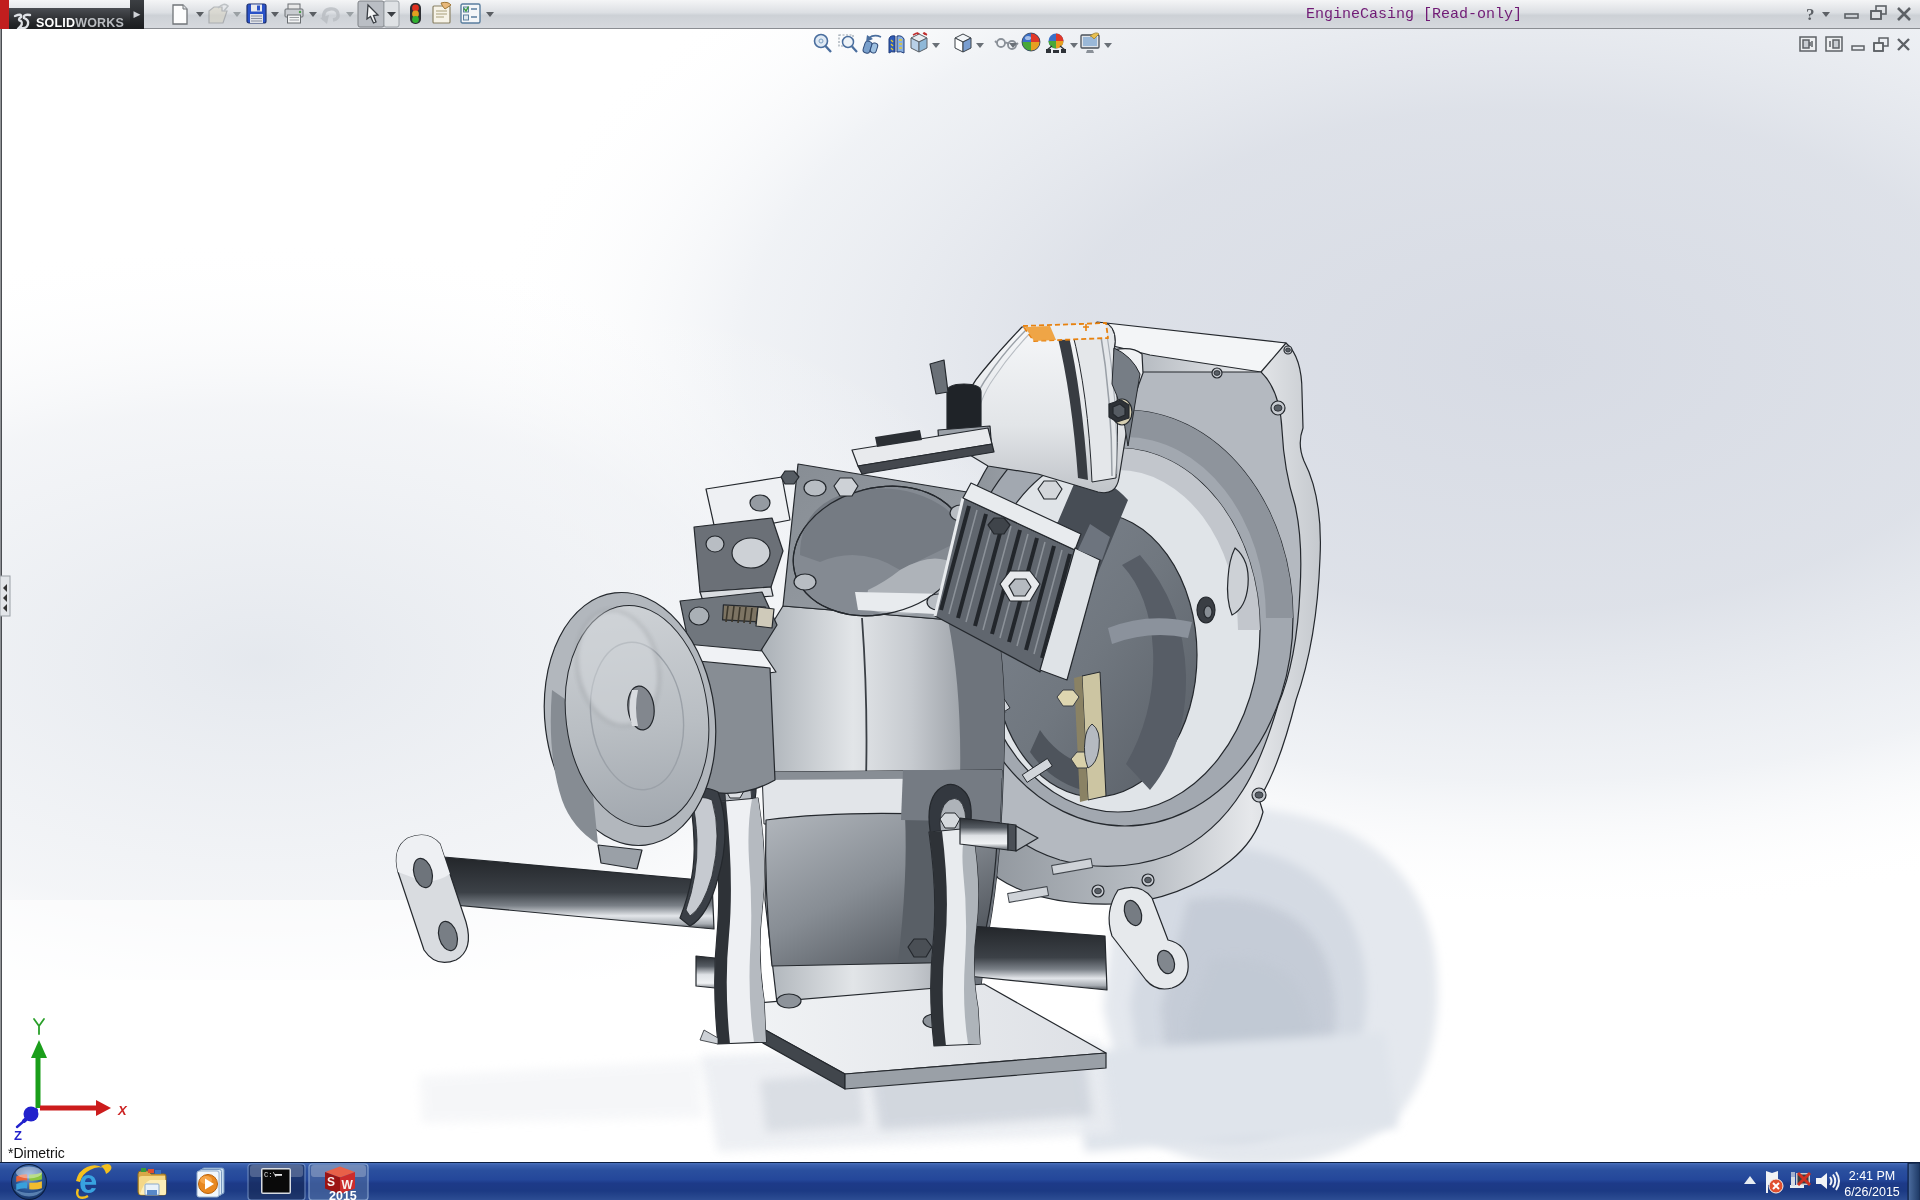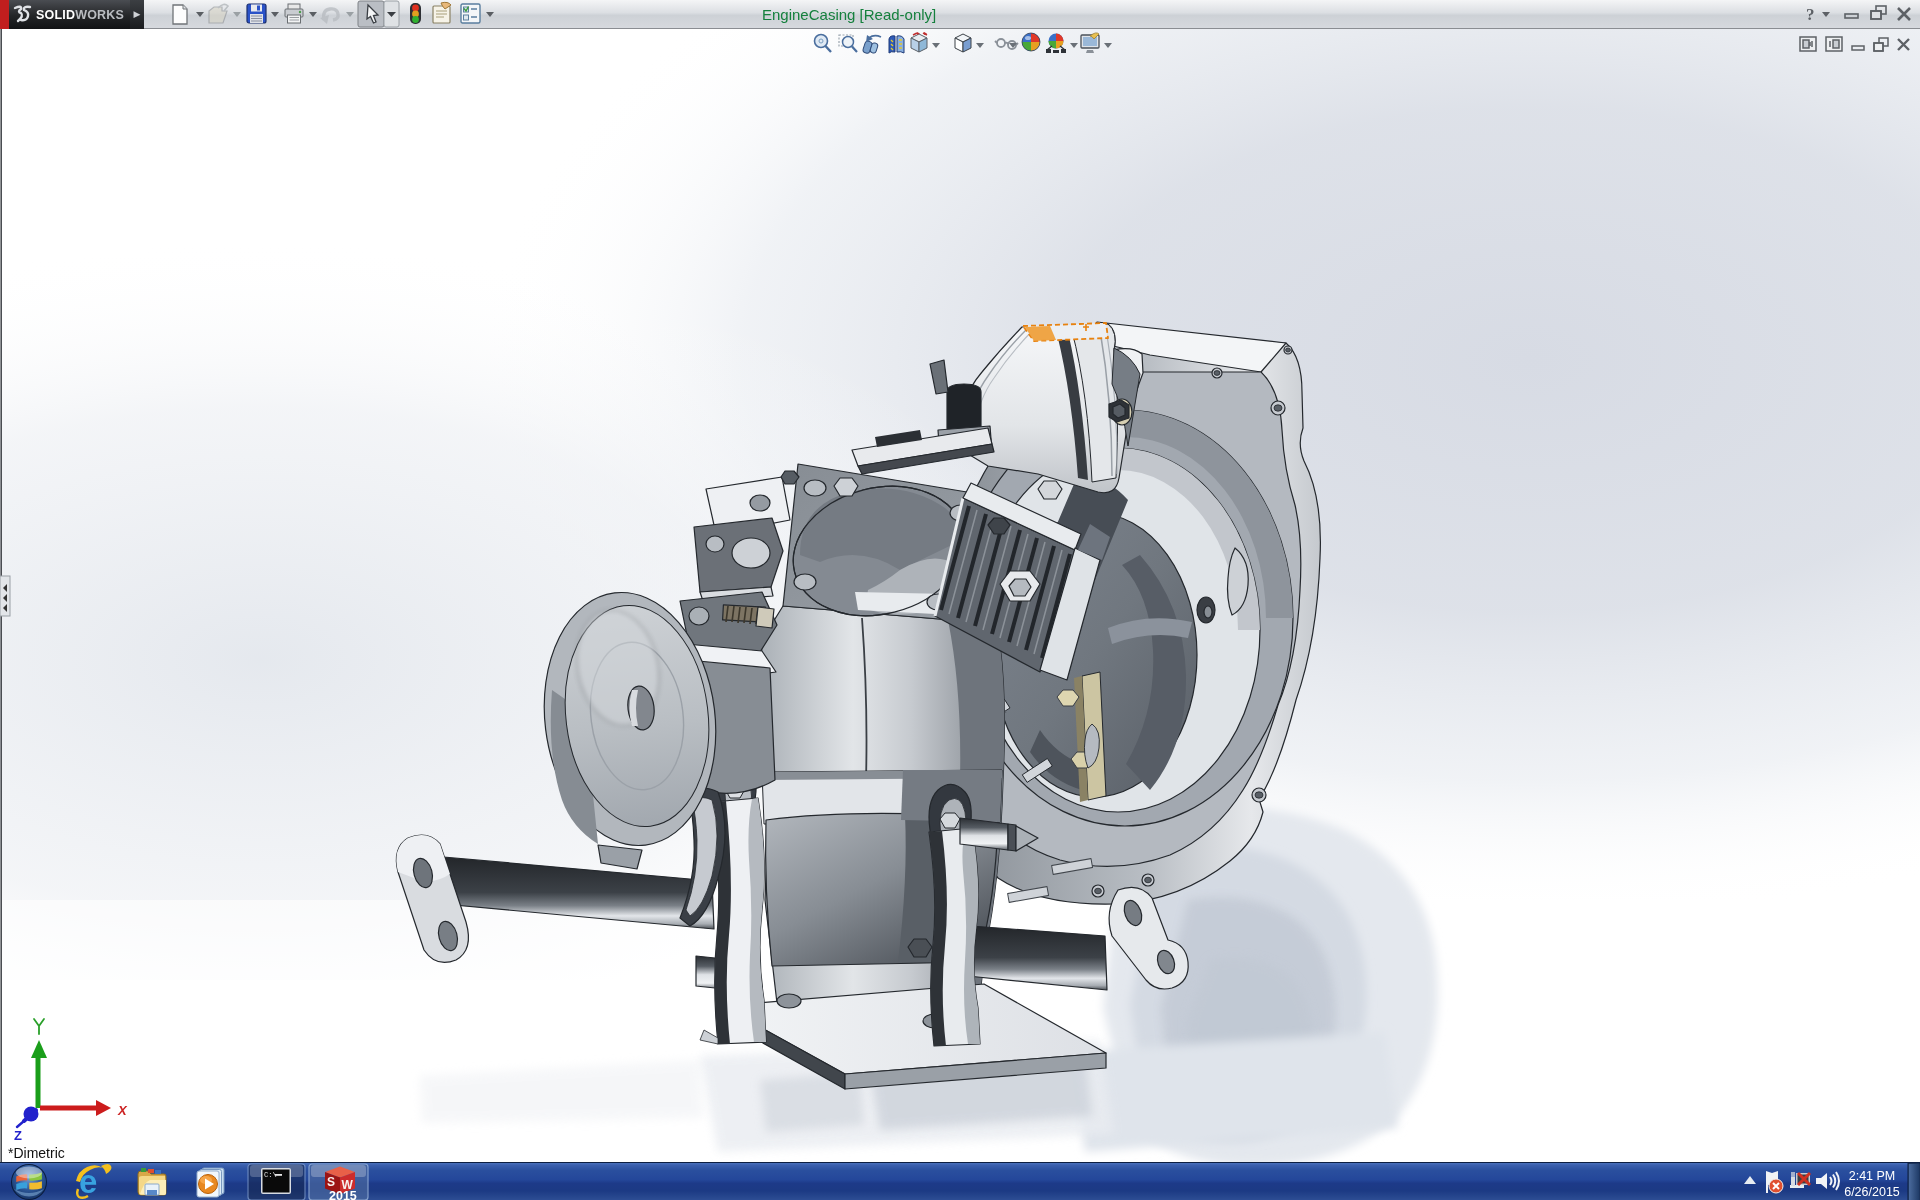--- a/index.html
+++ b/index.html
@@ -1,26 +1,26 @@
 <!DOCTYPE html>
 <html><head>
 <meta charset="utf-8">
 <style>
   html,body{margin:0;padding:0;width:1920px;height:1200px;overflow:hidden;
     font-family:"Liberation Sans", sans-serif;}
   #titlebar{position:absolute;left:0;top:0;width:1920px;height:29px;
     background:linear-gradient(#f4f5f6,#dcdfe3 45%,#cdd1d6 55%,#d6d9de);
     border-bottom:1px solid #8a8d92;box-sizing:border-box;}
   #redstrip{position:absolute;left:0;top:0;width:9px;height:29px;background:#c11e1e;}
-  #swlogo{position:absolute;left:9px;top:0;width:121px;height:29px;
+  #swlogo{position:absolute;left:9px;top:8px;width:121px;height:29px;
     background:linear-gradient(#4a4d52,#232527 55%,#121315);display:flex;align-items:center;}
   #swarrow{position:absolute;left:130px;top:0;width:14px;height:29px;
     background:linear-gradient(#3c3f43,#1a1c1e);color:#cfd2d6;font-size:9px;line-height:29px;text-align:center;}
-  #titletext{position:absolute;left:762px;top:0;width:760px;height:29px;text-align:left;
-    line-height:29px;font-size:15px;color:#15803d;}
+  #titletext{position:absolute;left:762px;top:0;width:760px;height:29px;text-align:right;
+    line-height:29px;font-size:15px;color:#701a75;font-family:Liberation Mono, monospace;}
   #viewport{position:absolute;left:0;top:29px;width:1920px;height:1133px;z-index:1;}
   #hud,#topicons{position:absolute;left:0;top:0;z-index:5;}
   #taskbar{position:absolute;left:0;top:1162px;width:1920px;height:38px;
     background:linear-gradient(#4a71bc 0%,#3a5fae 6%,#2a4f9e 20%,#24479a 45%,#1d3a88 55%,#1c3a84 75%,#27478e 92%,#2d4d94);
     border-top:1px solid #0d1f42;box-sizing:border-box;}
 </style>
 </head>
 <body>
 <div id="titlebar"></div>
 <div id="redstrip"></div>

